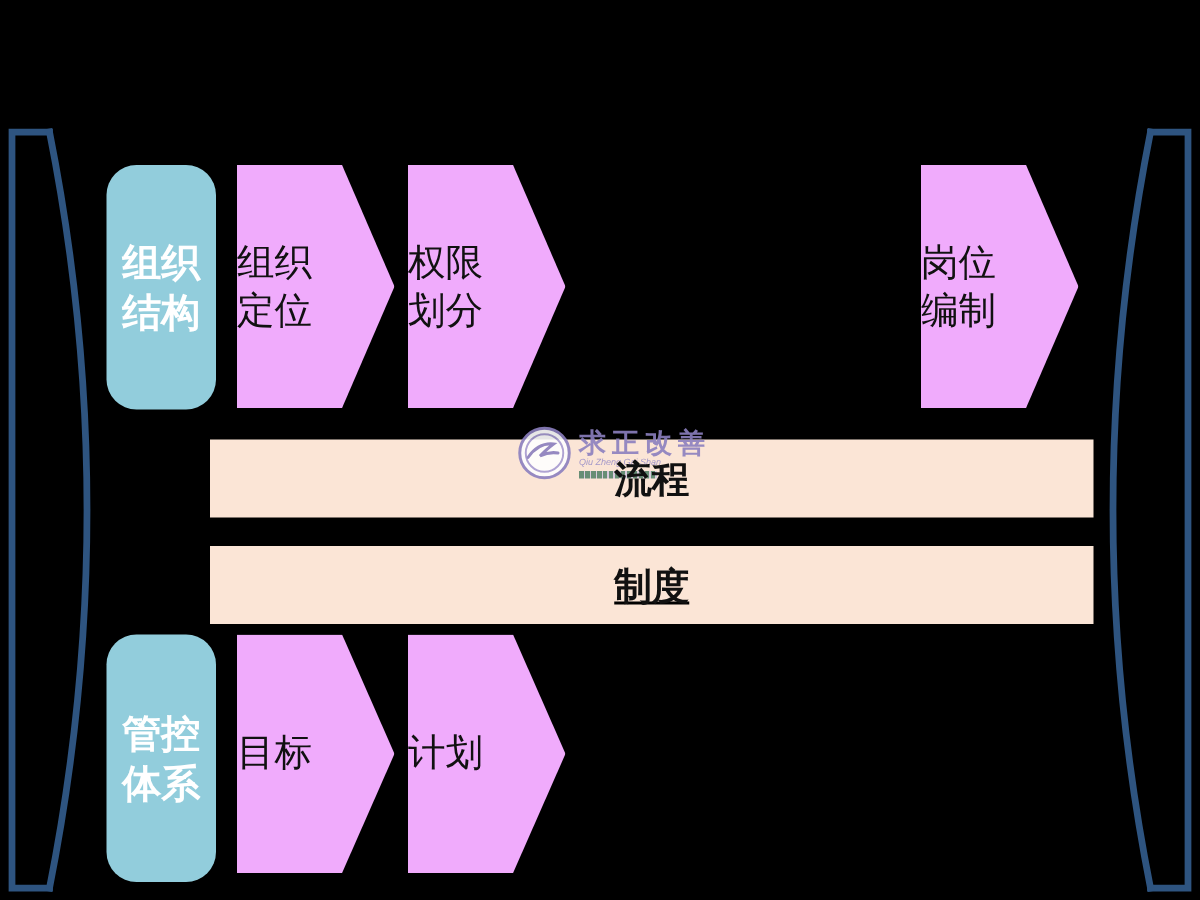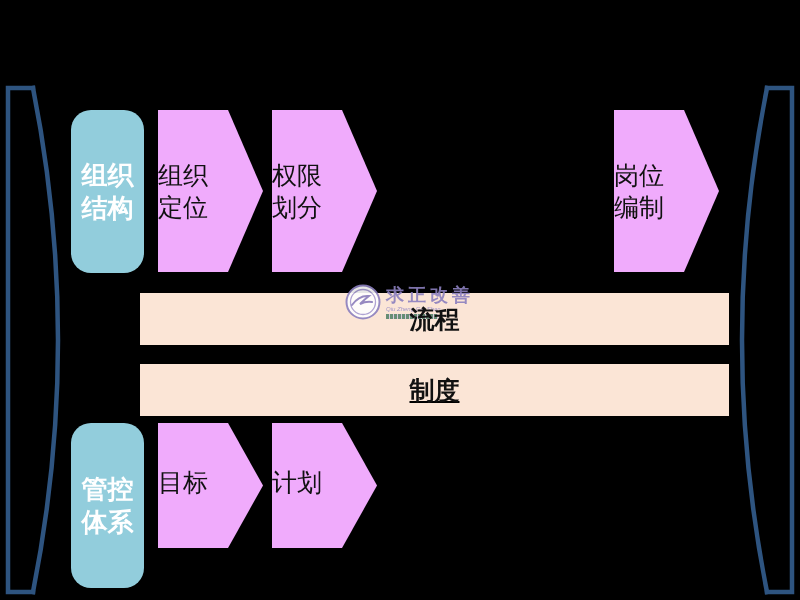--- a/index.html
+++ b/index.html
@@ -32,21 +32,21 @@
 
   
   .arrow{
     position:absolute;
     width:105px;
     background:#f0abfc;
     clip-path:polygon(0 0,66.7% 0,100% 50%,66.7% 100%,0 100%);
     display:flex;align-items:center;justify-content:flex-start;
   }
   .arrow.top{top:110px;height:162px;}
-  .arrow.bottom{top:423px;height:125px;font-family:Liberation Mono, monospace;}
+  .arrow.bottom{top:423px;height:159px;}
   .arrow .txt{
     width:2em;
     padding-right:0;
     margin-right:25px;
     font-size:25px;color:#111;
     line-height:1.3;text-align:center;word-break:break-all;
   }
   .arrow.bottom .txt{white-space:nowrap;width:auto;}
 
   

